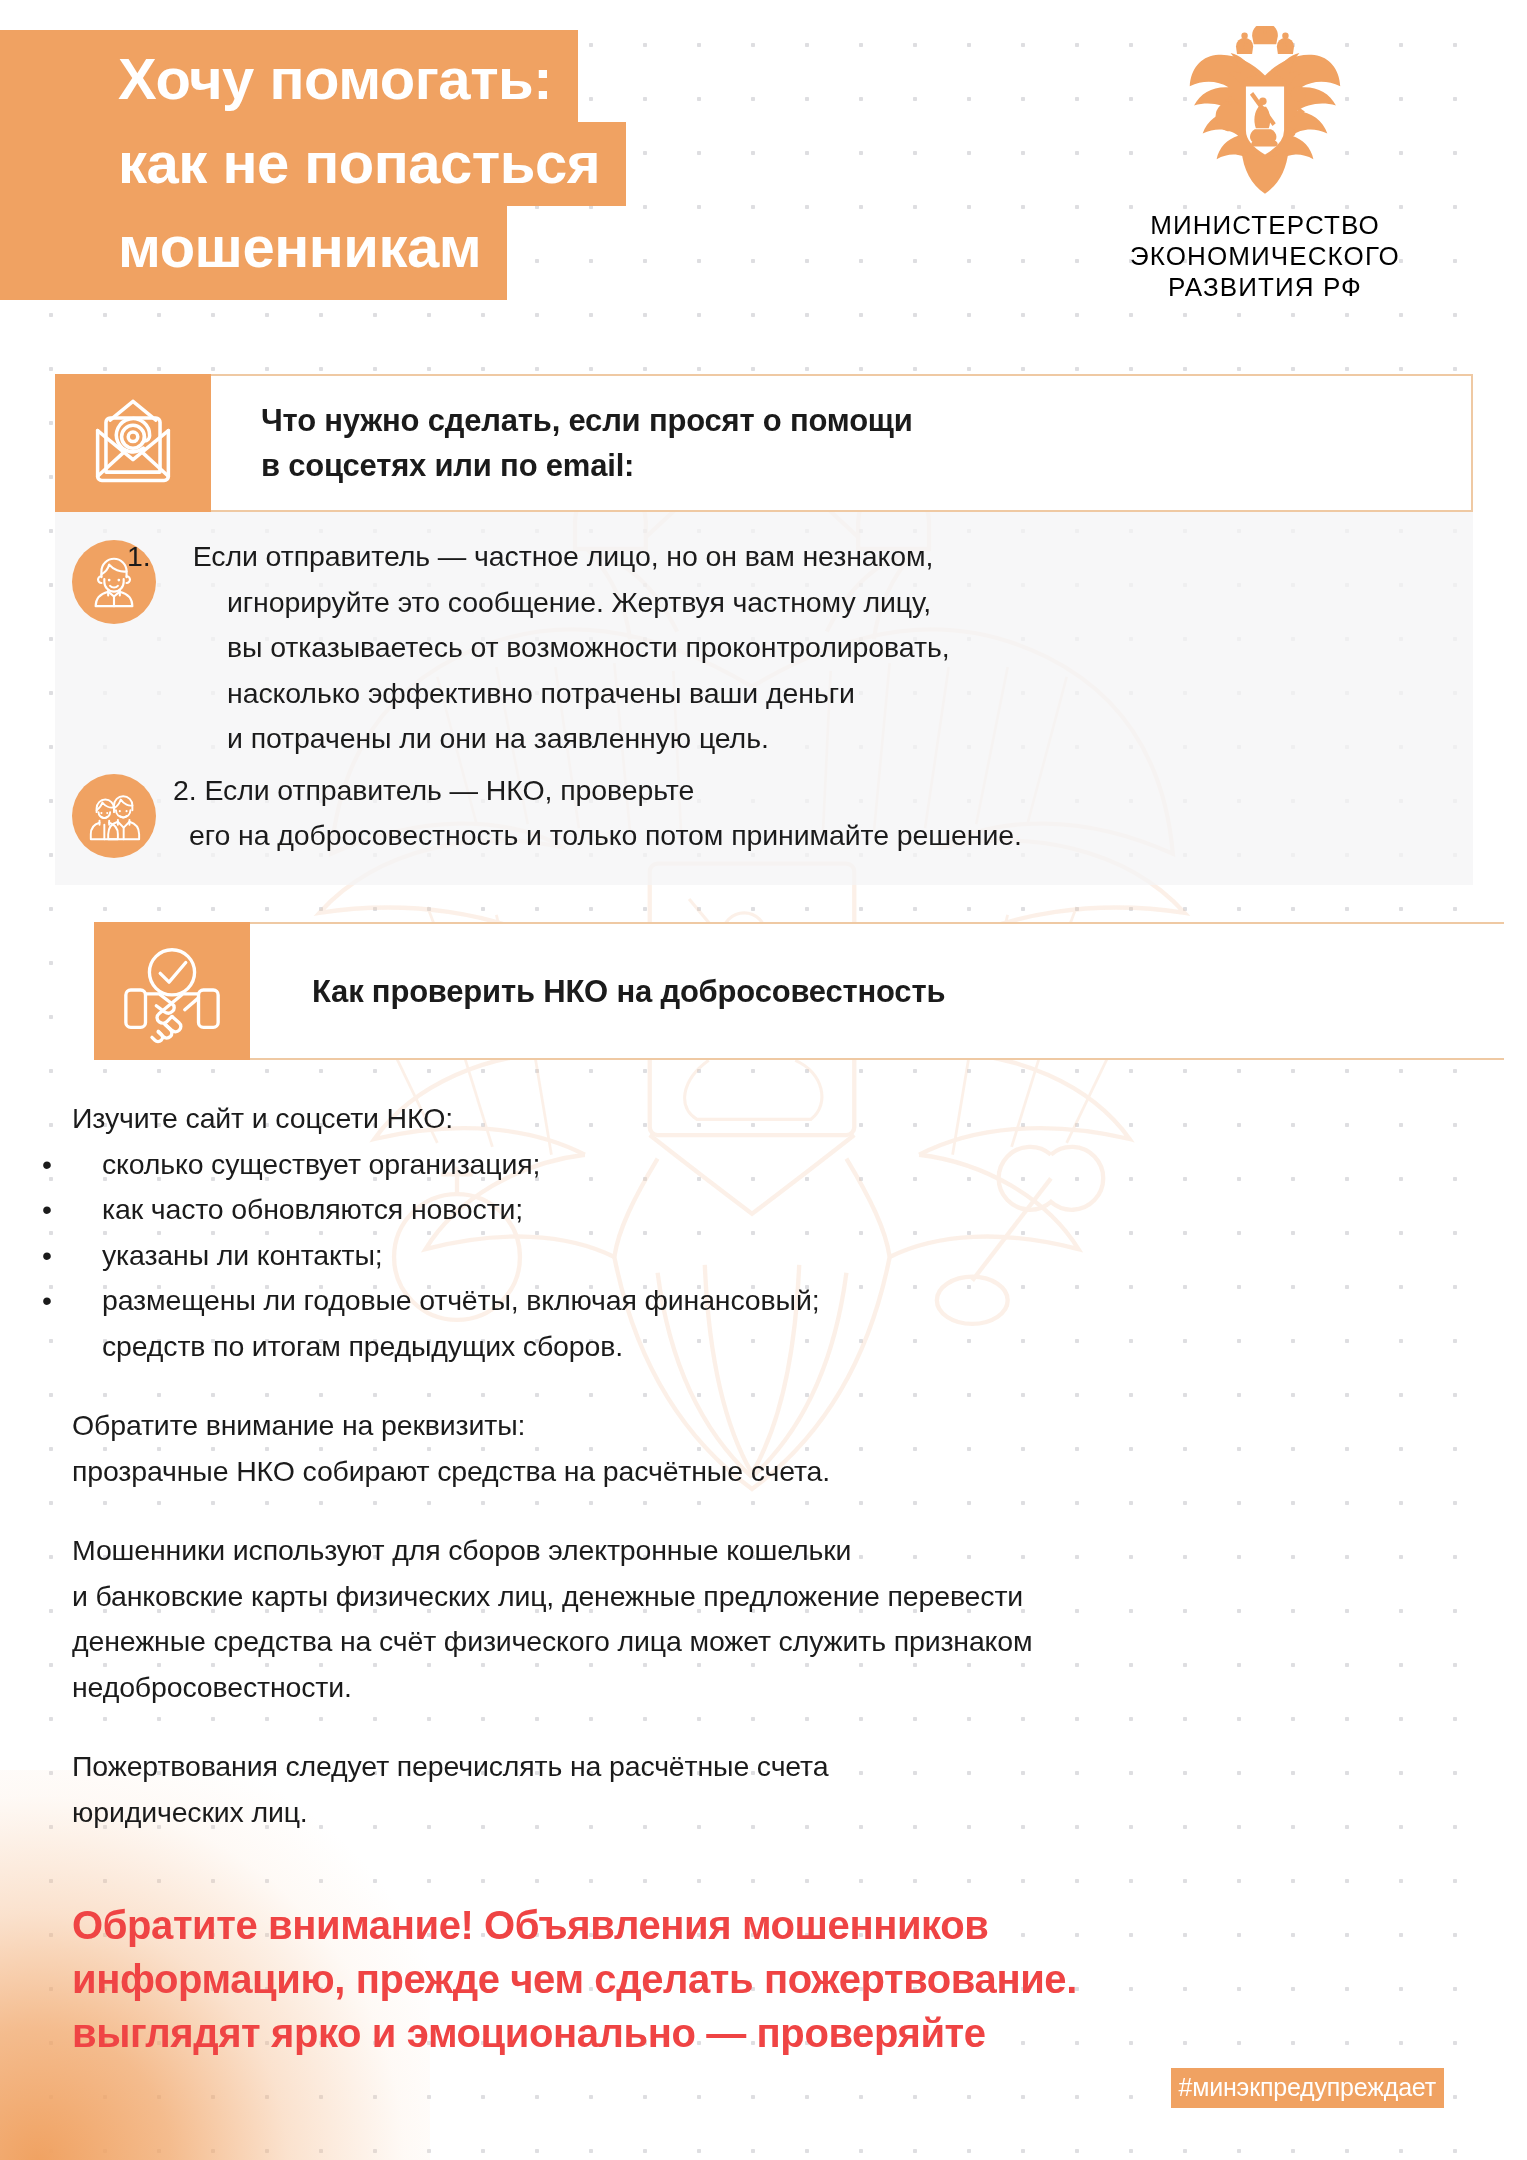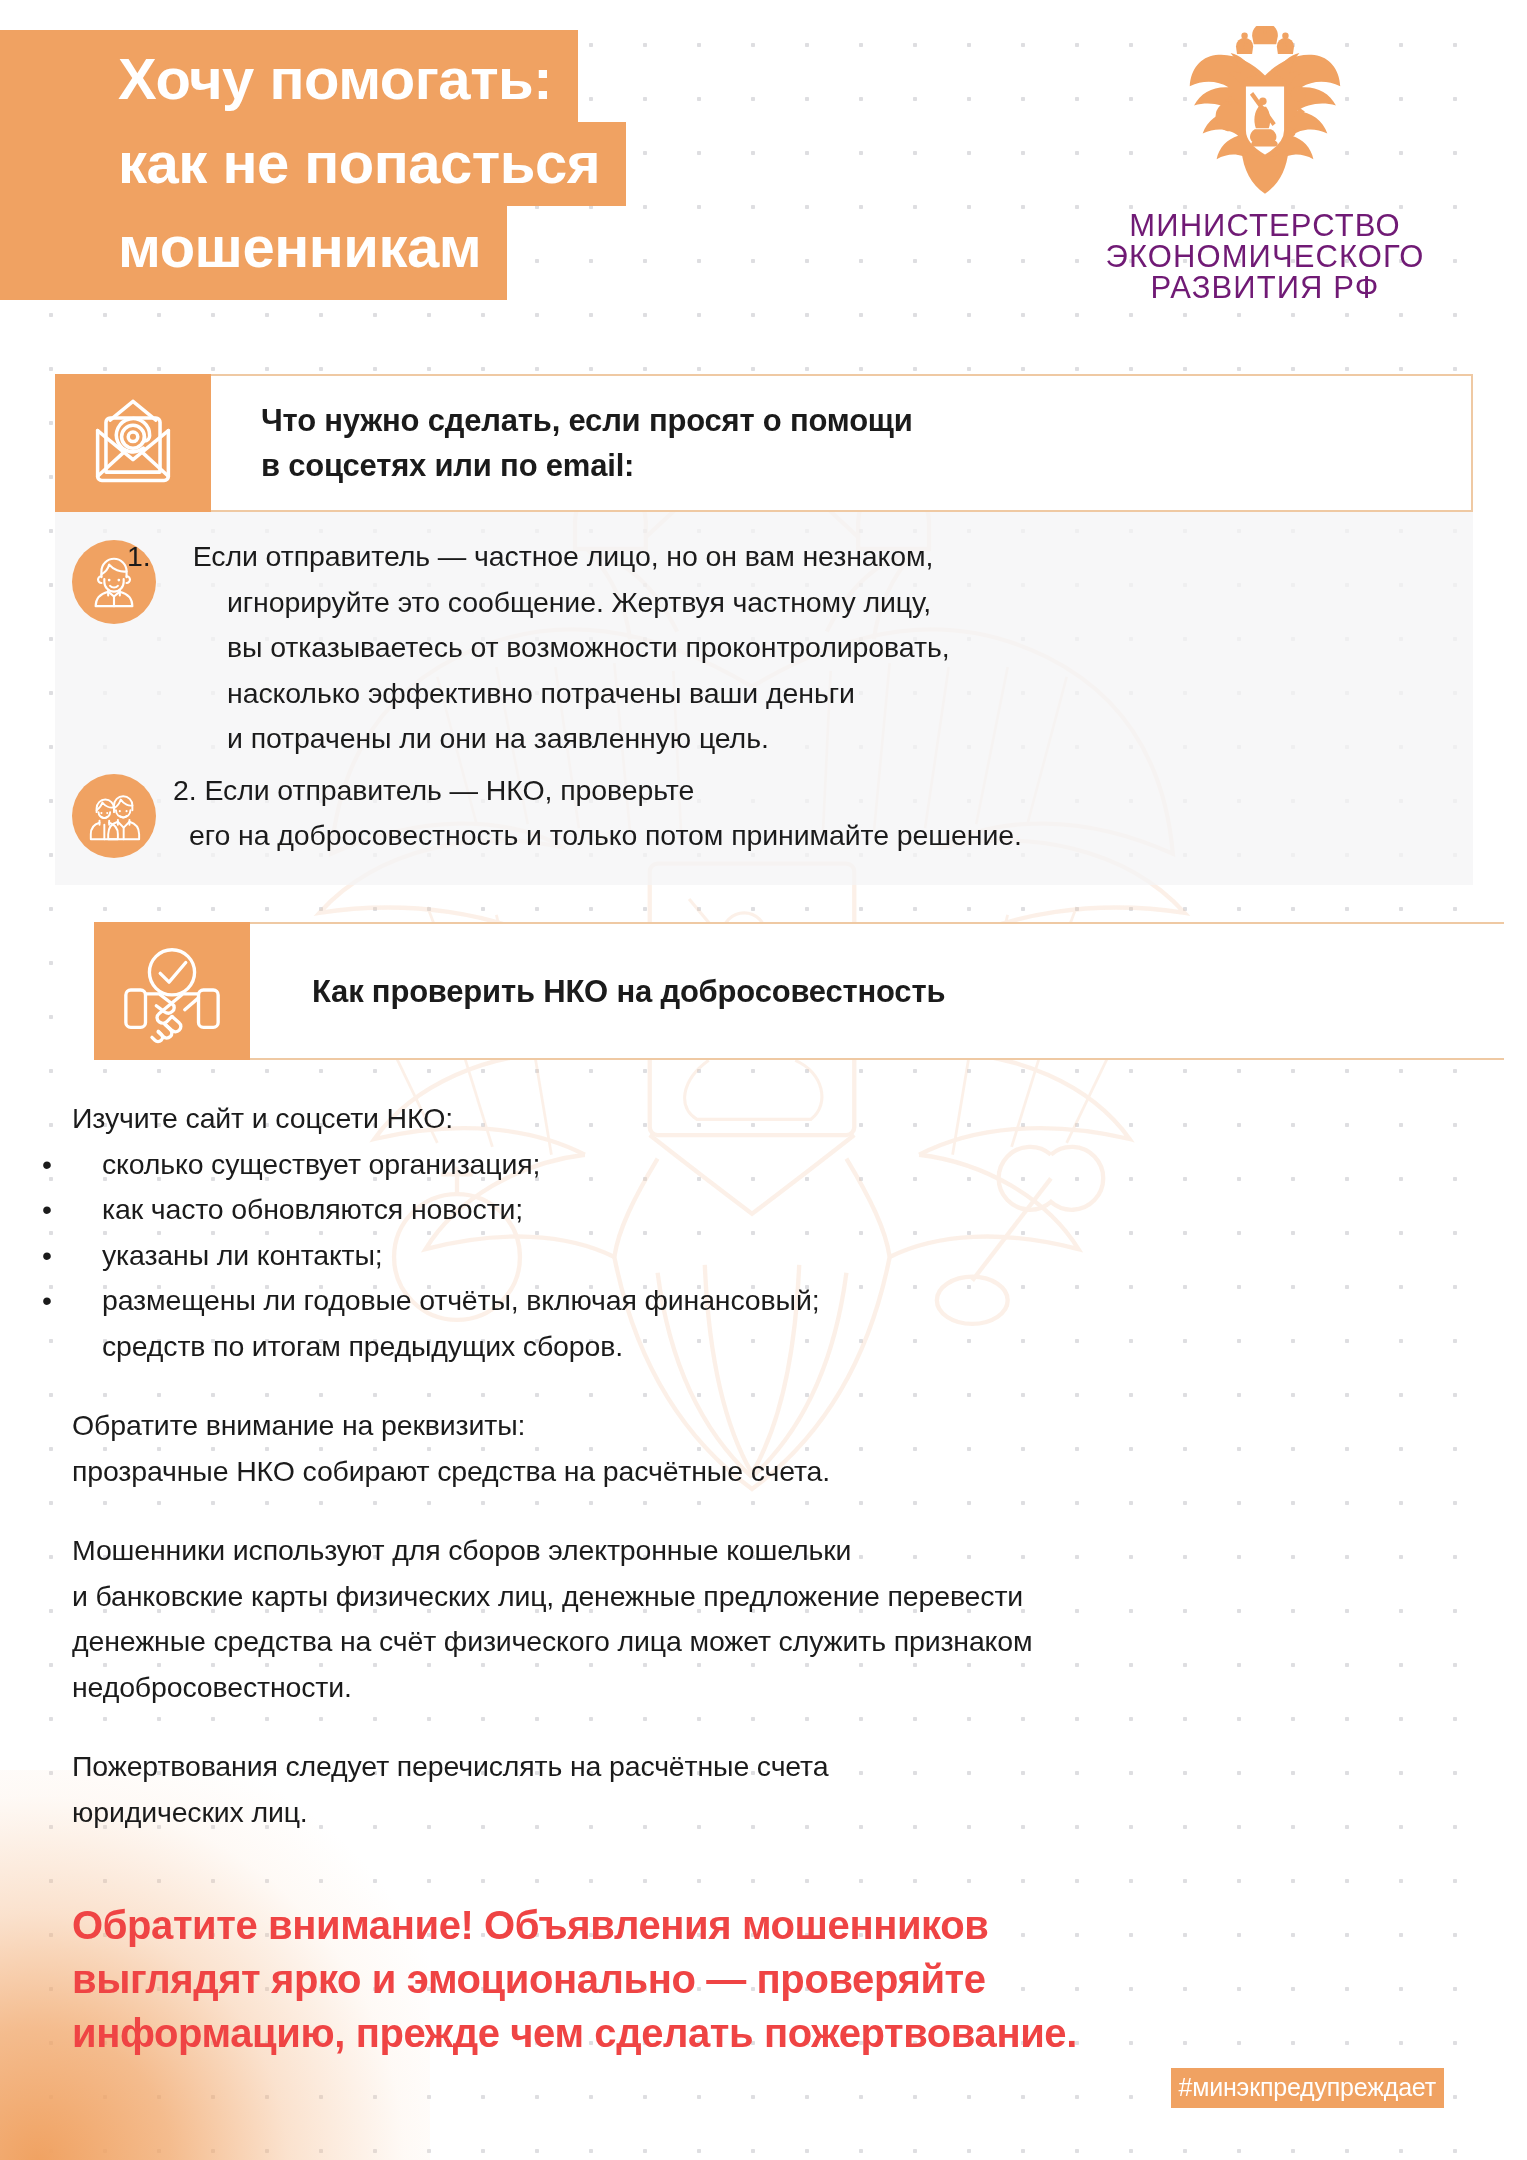--- a/index.html
+++ b/index.html
@@ -64,22 +64,22 @@
 
   .logo-block {
     position:absolute;
     right:64px; top:26px;
     width:350px;
     text-align:center;
     z-index:6;
   }
   .crest { width:164px; height:172px; display:block; margin:0 auto 12px; }
   .ministry-name {
-    color:#701a75;
-    font-size:31px;
+    color:#000000;
+    font-size:26px;
     line-height:31px;
     letter-spacing:1.1px;
     font-weight:normal;
   }
 
   
   .section {
     position:absolute;
     left:55px;
     width:1418px;
@@ -455,19 +455,19 @@
     <p>денежные средства на счёт физического лица может служить признаком</p>
     <p>недобросовестности.</p>
 
     <div class="gap"></div>
     <p>Пожертвования следует перечислять на расчётные счета</p>
     <p>юридических лиц.</p>
   </div>
 
   <div class="warning" style="top:1898px;">
     <div>Обратите внимание! Объявления мошенников</div>
+    <div>информацию, прежде чем сделать пожертвование.</div>
     <div>выглядят ярко и эмоционально — проверяйте</div>
-    <div>информацию, прежде чем сделать пожертвование.</div>
   </div>
 
   <div class="hashtag" style="top:2068px;">#минэкпредупреждает</div>
 
 </div>
 
 </body></html>

